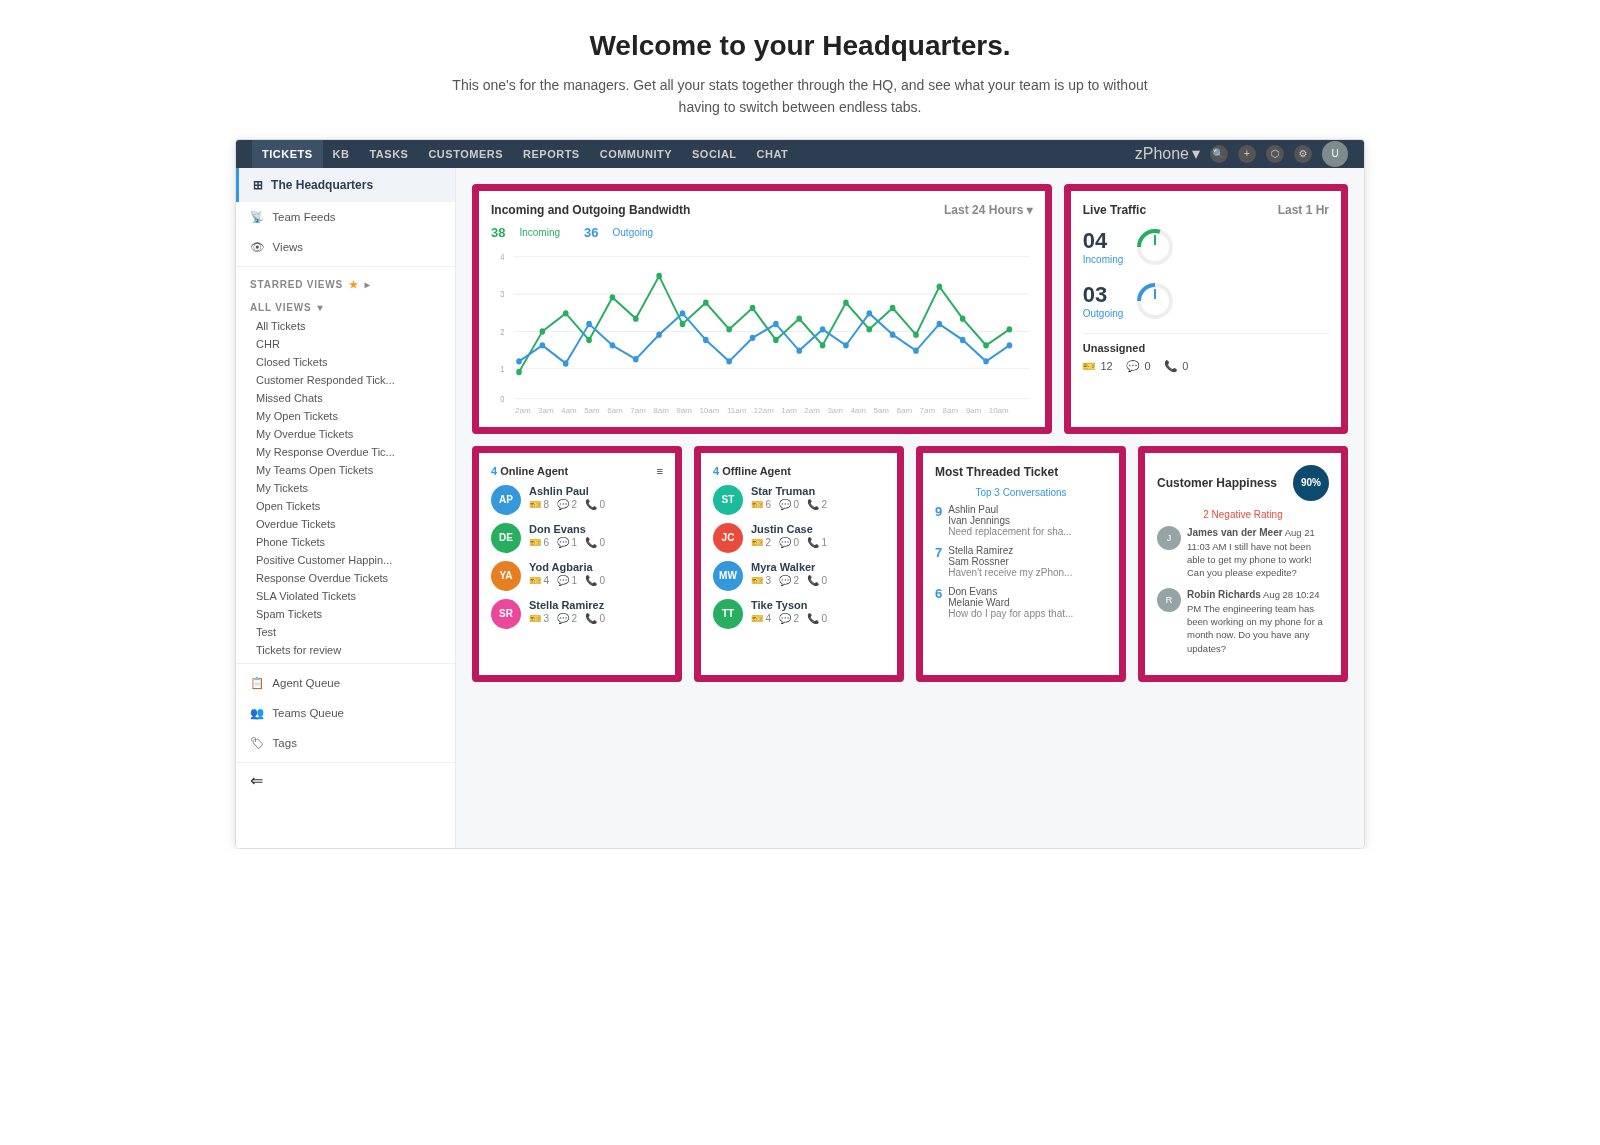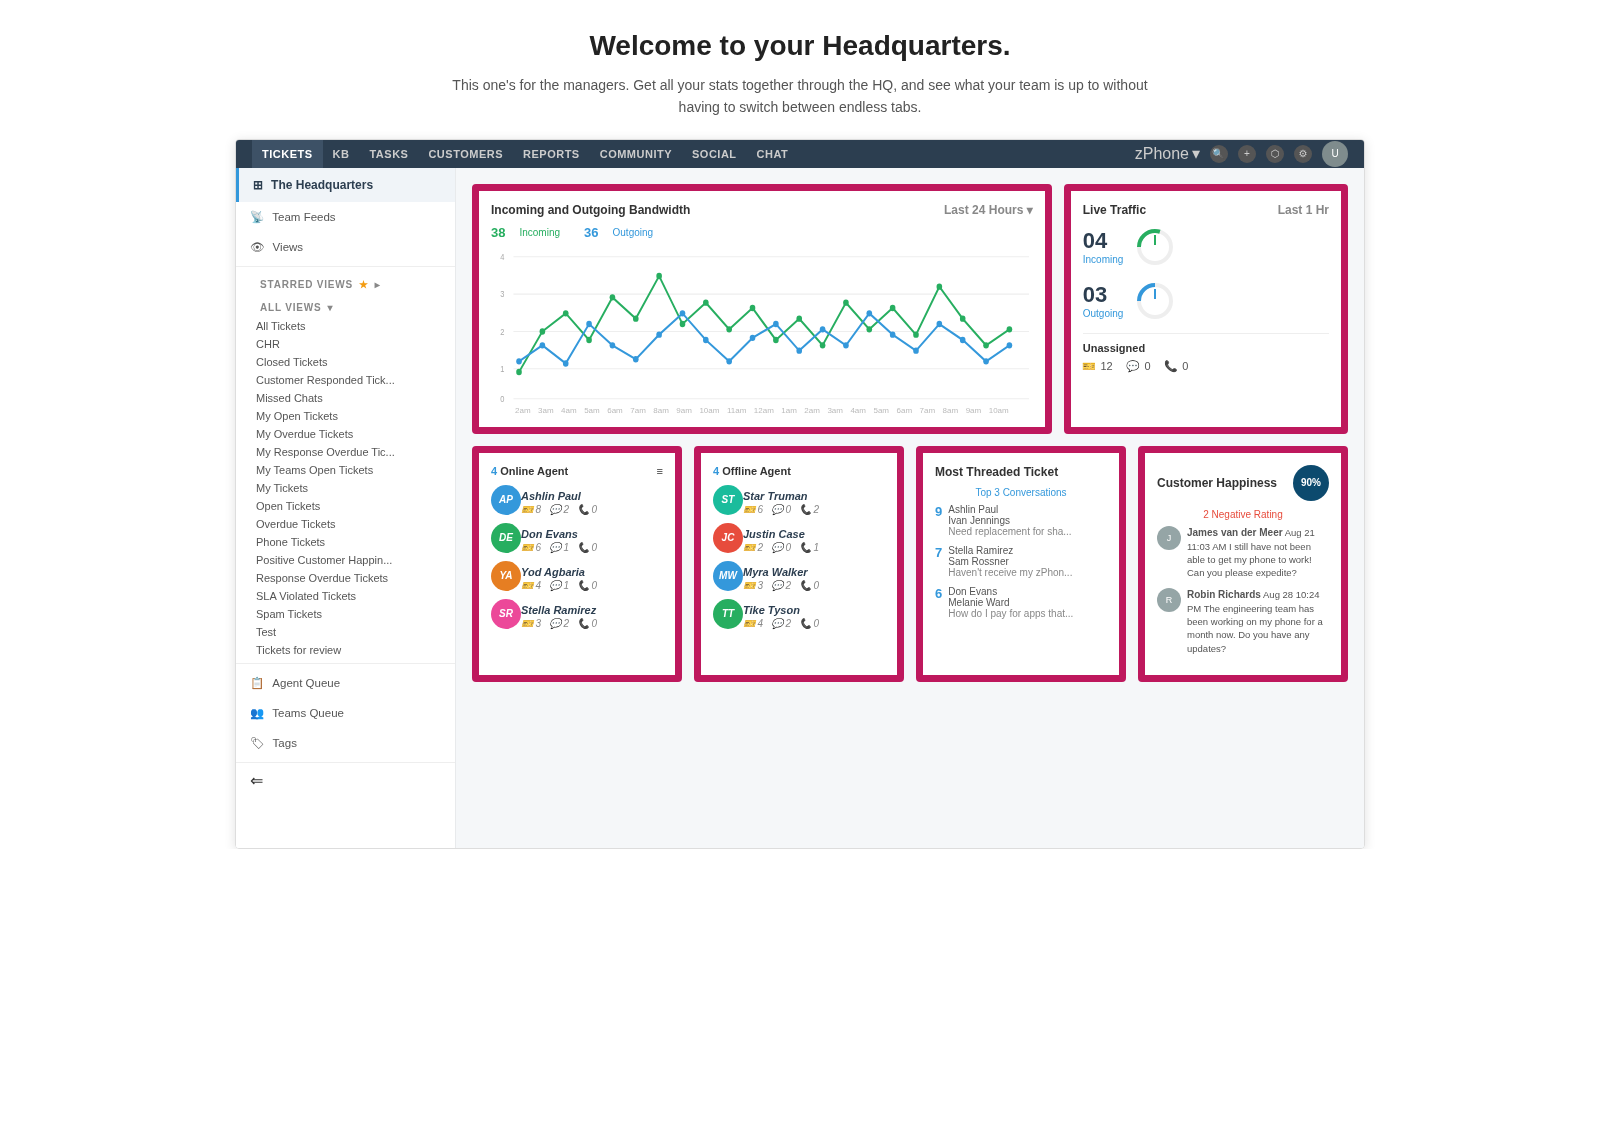--- a/index.html
+++ b/index.html
@@ -21,21 +21,21 @@
     .nav-right-icon { width: 18px; height: 18px; background: #555; border-radius: 50%; display: flex; align-items: center; justify-content: center; font-size: 10px; color: #ccc; }
     .nav-avatar { width: 26px; height: 26px; background: #7f8c8d; border-radius: 50%; display: flex; align-items: center; justify-content: center; font-size: 10px; color: #fff; }
 
     
     .main-layout { display: flex; background: #f5f7f9; min-height: 680px; }
 
     
     .sidebar { width: 220px; min-width: 220px; background: #fff; border-right: 1px solid #e8eaec; padding-bottom: 20px; }
     .sidebar-header-item { display: flex; align-items: center; gap: 8px; padding: 10px 14px; cursor: pointer; font-size: 12px; font-weight: 600; color: #2c3e50; background: #f0f4f8; border-left: 3px solid #3498db; }
     .sidebar-item { display: flex; align-items: center; gap: 8px; padding: 8px 14px; cursor: pointer; font-size: 11.5px; color: #555; }
-    .sidebar-section-label { font-size: 10px; font-weight: 700; color: #888; padding: 8px 24px 4px; letter-spacing: 0.8px; display: flex; align-items: center; gap: 6px; }
+    .sidebar-section-label { font-size: 10px; font-weight: 700; color: #888; padding: 8px 14px 4px; letter-spacing: 0.8px; display: flex; align-items: center; gap: 6px; }
     .sidebar-section-label .star { color: #f39c12; }
     .sidebar-link { font-size: 11px; color: #555; padding: 3px 14px 3px 20px; cursor: pointer; display: block; }
     .sidebar-divider { border: none; border-top: 1px solid #eee; margin: 4px 0; }
 
     
     .content-area { flex: 1; padding: 16px; overflow: auto; }
 
     
     .widget-row { display: flex; gap: 12px; margin-bottom: 12px; }
     .widget-card { background: #fff; border: 7px solid #be185d; border-radius: 4px; padding: 12px; flex: 1; }
@@ -57,21 +57,21 @@
 
     .unassigned-section { margin-top: 10px; border-top: 1px solid #eee; padding-top: 8px; }
     .unassigned-title { font-size: 11px; font-weight: 600; color: #333; margin-bottom: 6px; }
     .unassigned-counts { display: flex; gap: 14px; }
     .unassigned-count { display: flex; align-items: center; gap: 4px; font-size: 11px; color: #555; }
 
     
     .agents-card { flex: 1; }
     .agent-card-title { font-size: 11px; font-weight: 700; color: #333; margin-bottom: 8px; display: flex; justify-content: space-between; }
     .agent-count { color: #3498db; }
-    .agent-row { display: flex; align-items: flex-end; margin-bottom: 8px; font-style: italic; }
+    .agent-row { display: flex; align-items: flex-start; gap: 8px; margin-bottom: 8px; }
     .agent-avatar { width: 30px; height: 30px; border-radius: 50%; background: #bdc3c7; flex-shrink: 0; overflow: hidden; display: flex; align-items: center; justify-content: center; font-size: 10px; color: #fff; font-weight: 600; }
     .agent-info { flex: 1; }
     .agent-name { font-size: 11px; font-weight: 600; color: #2c3e50; }
     .agent-stats { display: flex; gap: 8px; margin-top: 2px; }
     .agent-stat { display: flex; align-items: center; gap: 2px; font-size: 10px; color: #888; }
 
     
     .threaded-card { flex: 1; }
     .threaded-subtitle { font-size: 10px; color: #3498db; margin-bottom: 6px; text-align: center; }
     .threaded-item { margin-bottom: 8px; }

